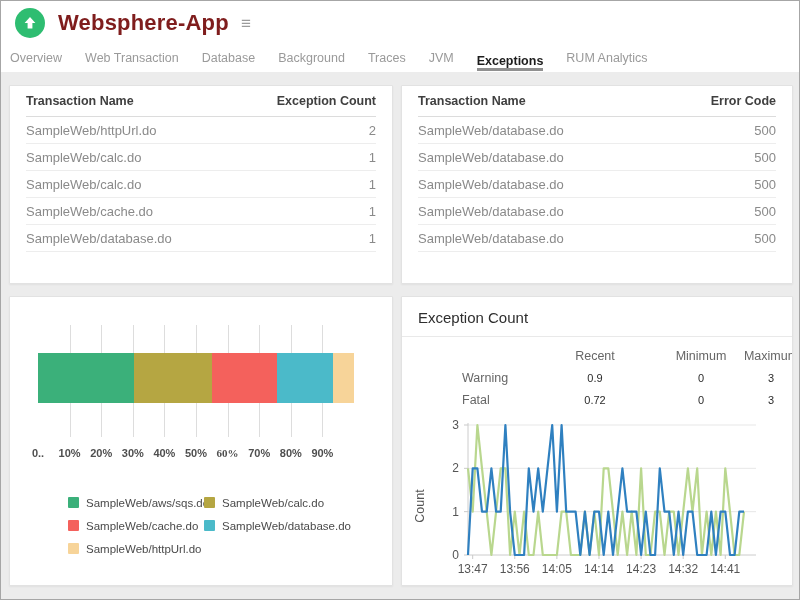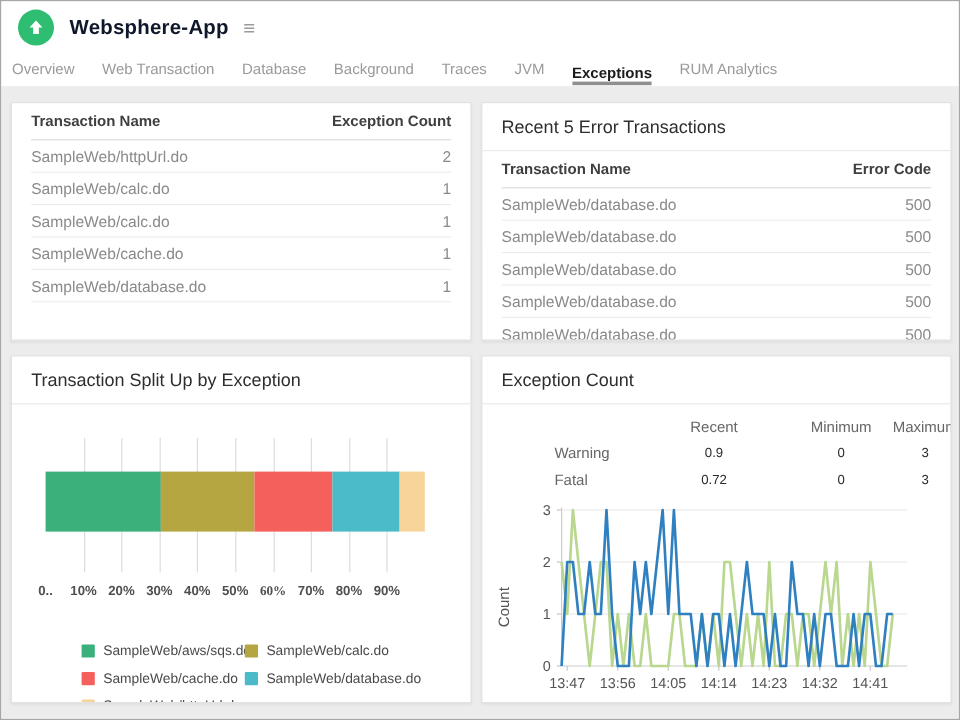--- a/index.html
+++ b/index.html
@@ -11,21 +11,21 @@
   }
   
   .app-header {
     position:absolute; top:0; left:0; right:0; height:44px; background:#fff;
     display:flex; align-items:center; padding-left:14px;
   }
   .monitor-icon {
     width:30px; height:30px; border-radius:50%; background:#2ebd71;
     display:flex; align-items:center; justify-content:center; flex:0 0 auto;
   }
-  .app-title { font-size:17px; font-weight:bold; color:#0f172a; margin-left:13px; letter-spacing:.2px; }
+  .app-title { font-size:22px; font-weight:bold; color:#7f1d1d; margin-left:13px; letter-spacing:.2px; }
   .menu-icon { margin-left:12px; color:#9b9b9b; font-size:17px; line-height:1; cursor:pointer; }
   
   .tab-bar {
     position:absolute; top:44px; left:0; right:0; height:27px; background:#fff;
     display:flex; align-items:center; padding-left:9px; gap:23px;
   }
   .tab { font-size:12.5px; color:#9a9a9a; cursor:pointer; padding-bottom:2px; white-space:nowrap; }
   .tab.active { color:#1c1c1c; font-weight:bold; border-bottom:3px solid #8f8f8f; padding-bottom:0; margin-bottom:-7px; }
   
   .content { position:absolute; top:71px; left:0; right:0; bottom:0; background:#ececec; }
@@ -126,21 +126,20 @@
             </div>
             <div class="tbl-row">
               <span>SampleWeb/database.do</span>
               <span>1</span>
             </div>
           </div>
       </div>
     </section>
 
     <section class="card" id="card-errors">
-      <div class="card-title">Recent 5 Error Transactions</div>
       <div class="tbl">
         <div class="tbl-head">
           <span>Transaction Name</span>
           <span>Error Code</span>
         </div>
         <div id="errors-body">
             <div class="tbl-row">
               <span>SampleWeb/database.do</span>
               <span>500</span>
             </div>
@@ -158,21 +157,20 @@
             </div>
             <div class="tbl-row">
               <span>SampleWeb/database.do</span>
               <span>500</span>
             </div>
           </div>
       </div>
     </section>
 
     <section class="card" id="card-split">
-      <div class="card-title">Transaction Split Up by Exception</div>
       <div class="bar-wrap">
         <div class="bar-plot" id="bar-plot">
             <div class="bar-grid" style="left: 10%;"></div>
             <div class="bar-grid" style="left: 20%;"></div>
             <div class="bar-grid" style="left: 30%;"></div>
             <div class="bar-grid" style="left: 40%;"></div>
             <div class="bar-grid" style="left: 50%;"></div>
             <div class="bar-grid" style="left: 60%;"></div>
             <div class="bar-grid" style="left: 70%;"></div>
             <div class="bar-grid" style="left: 80%;"></div>

